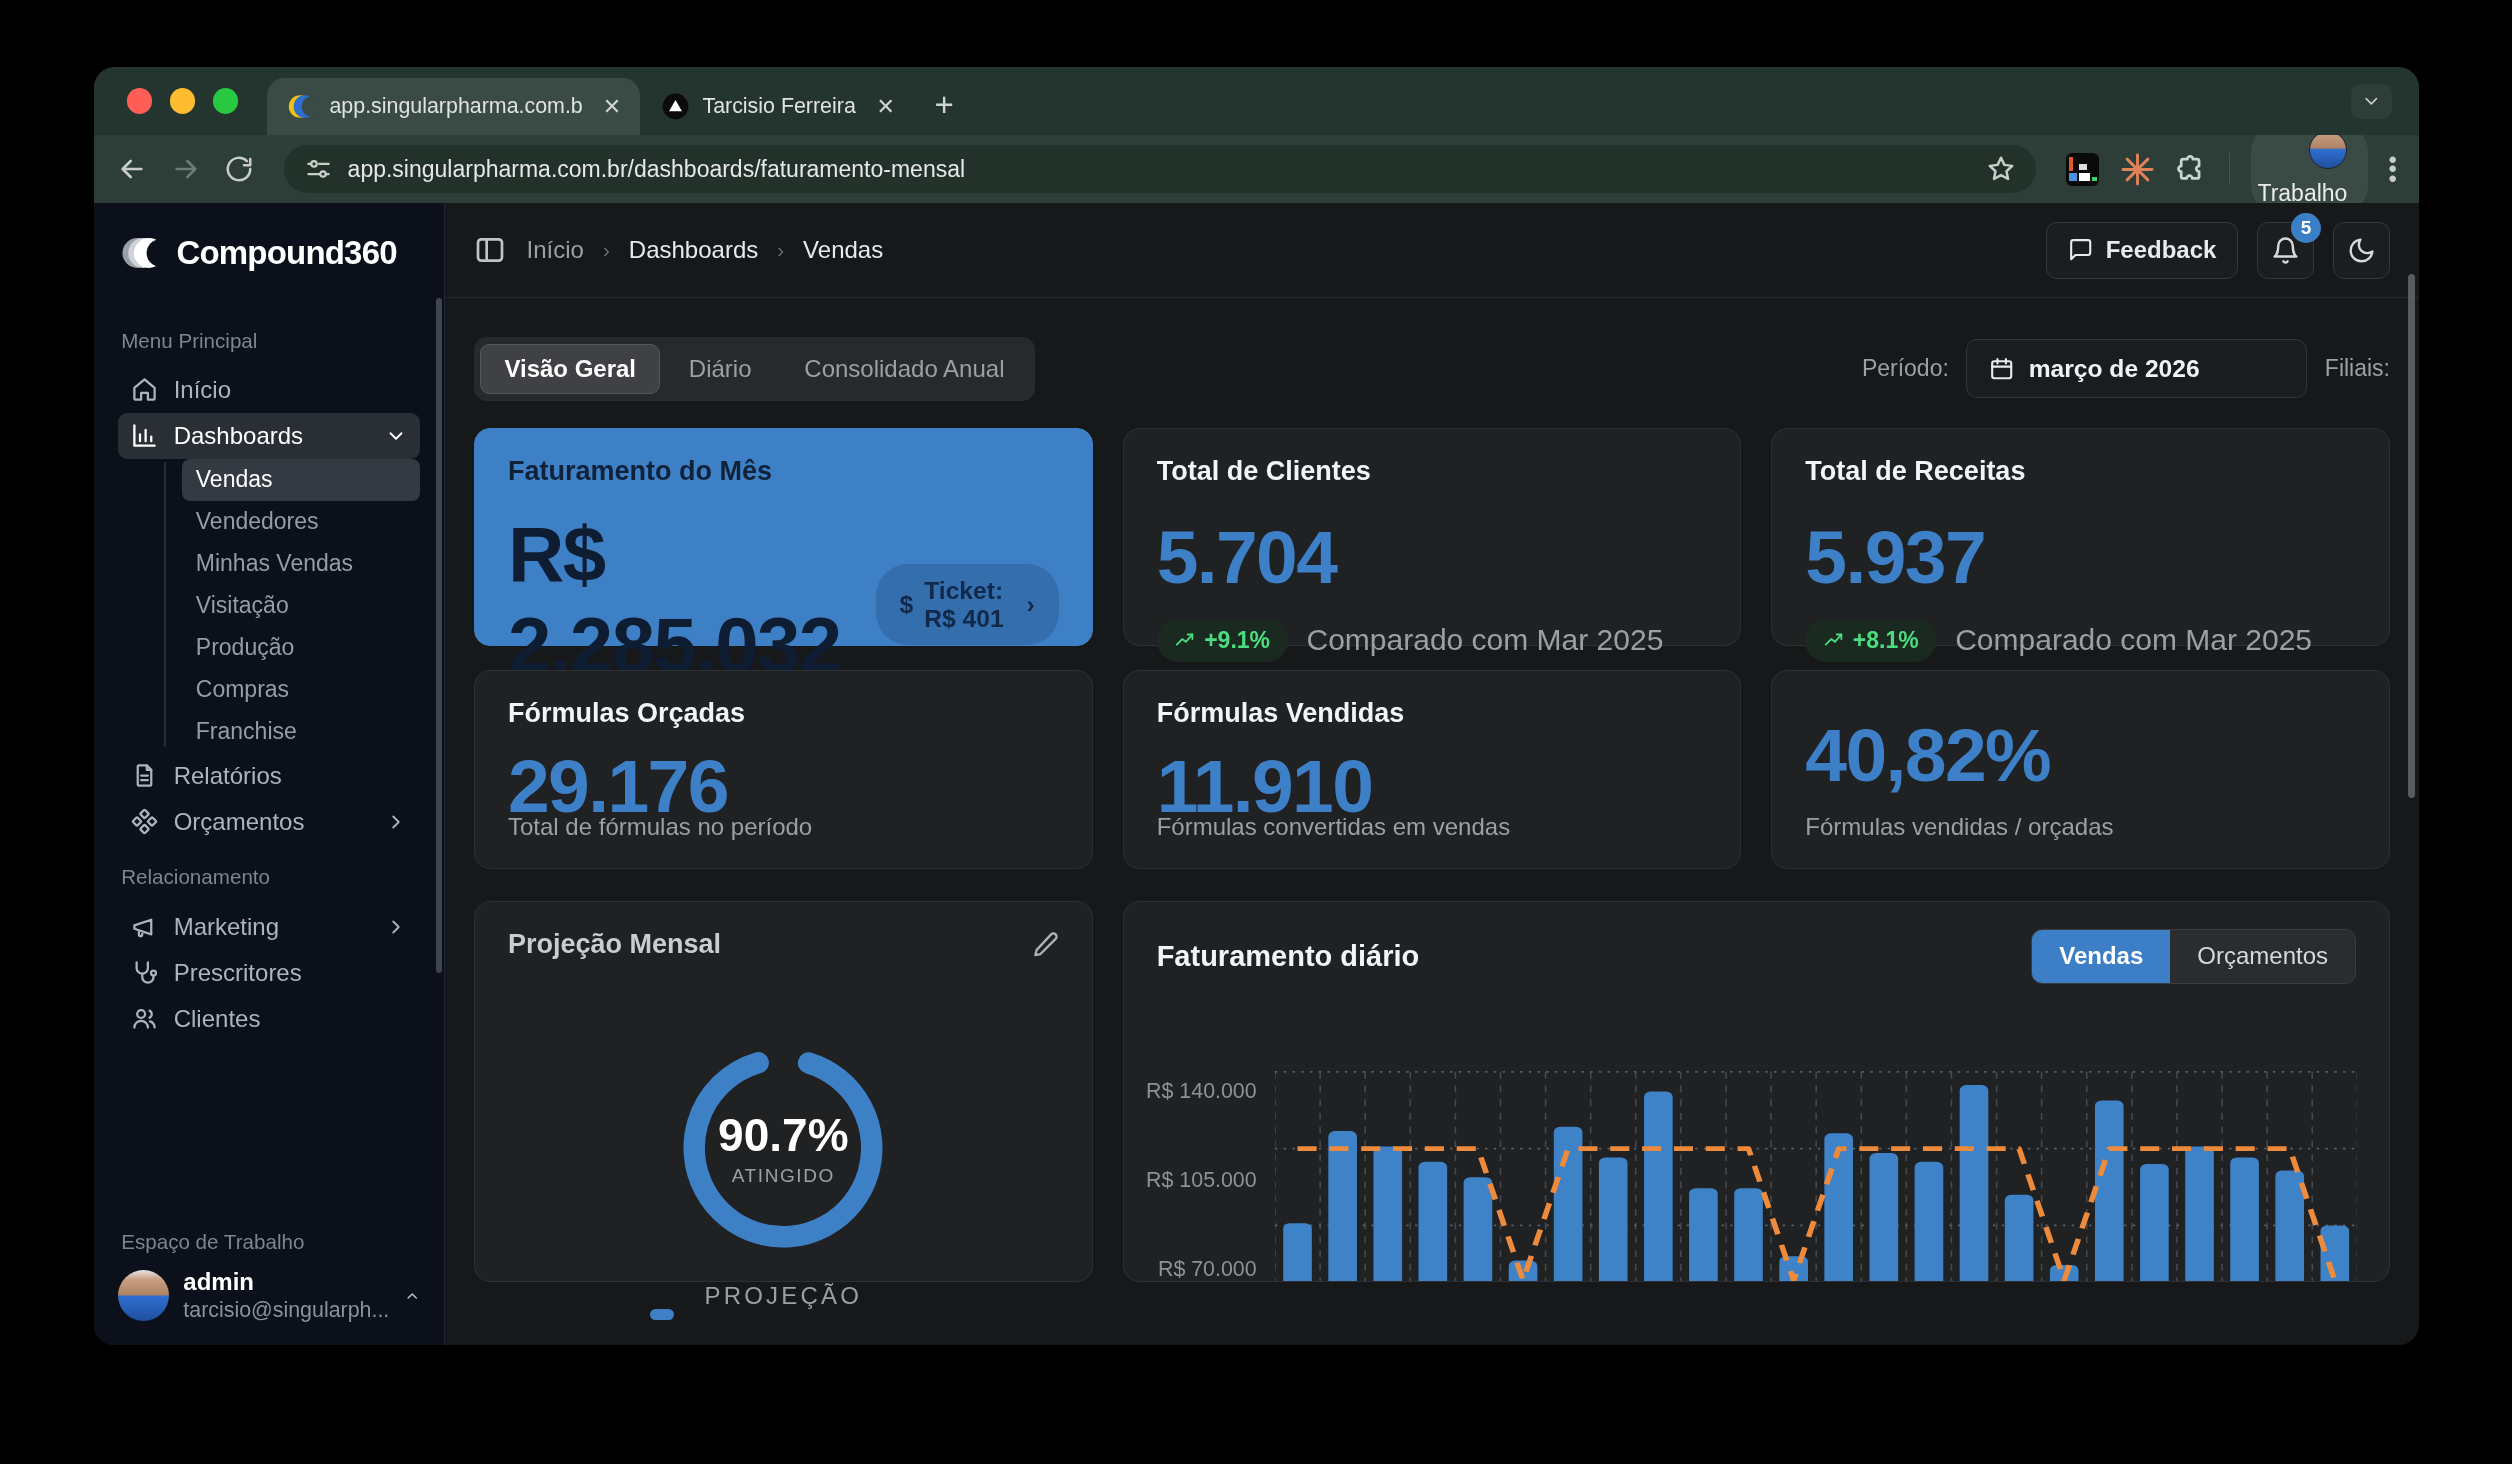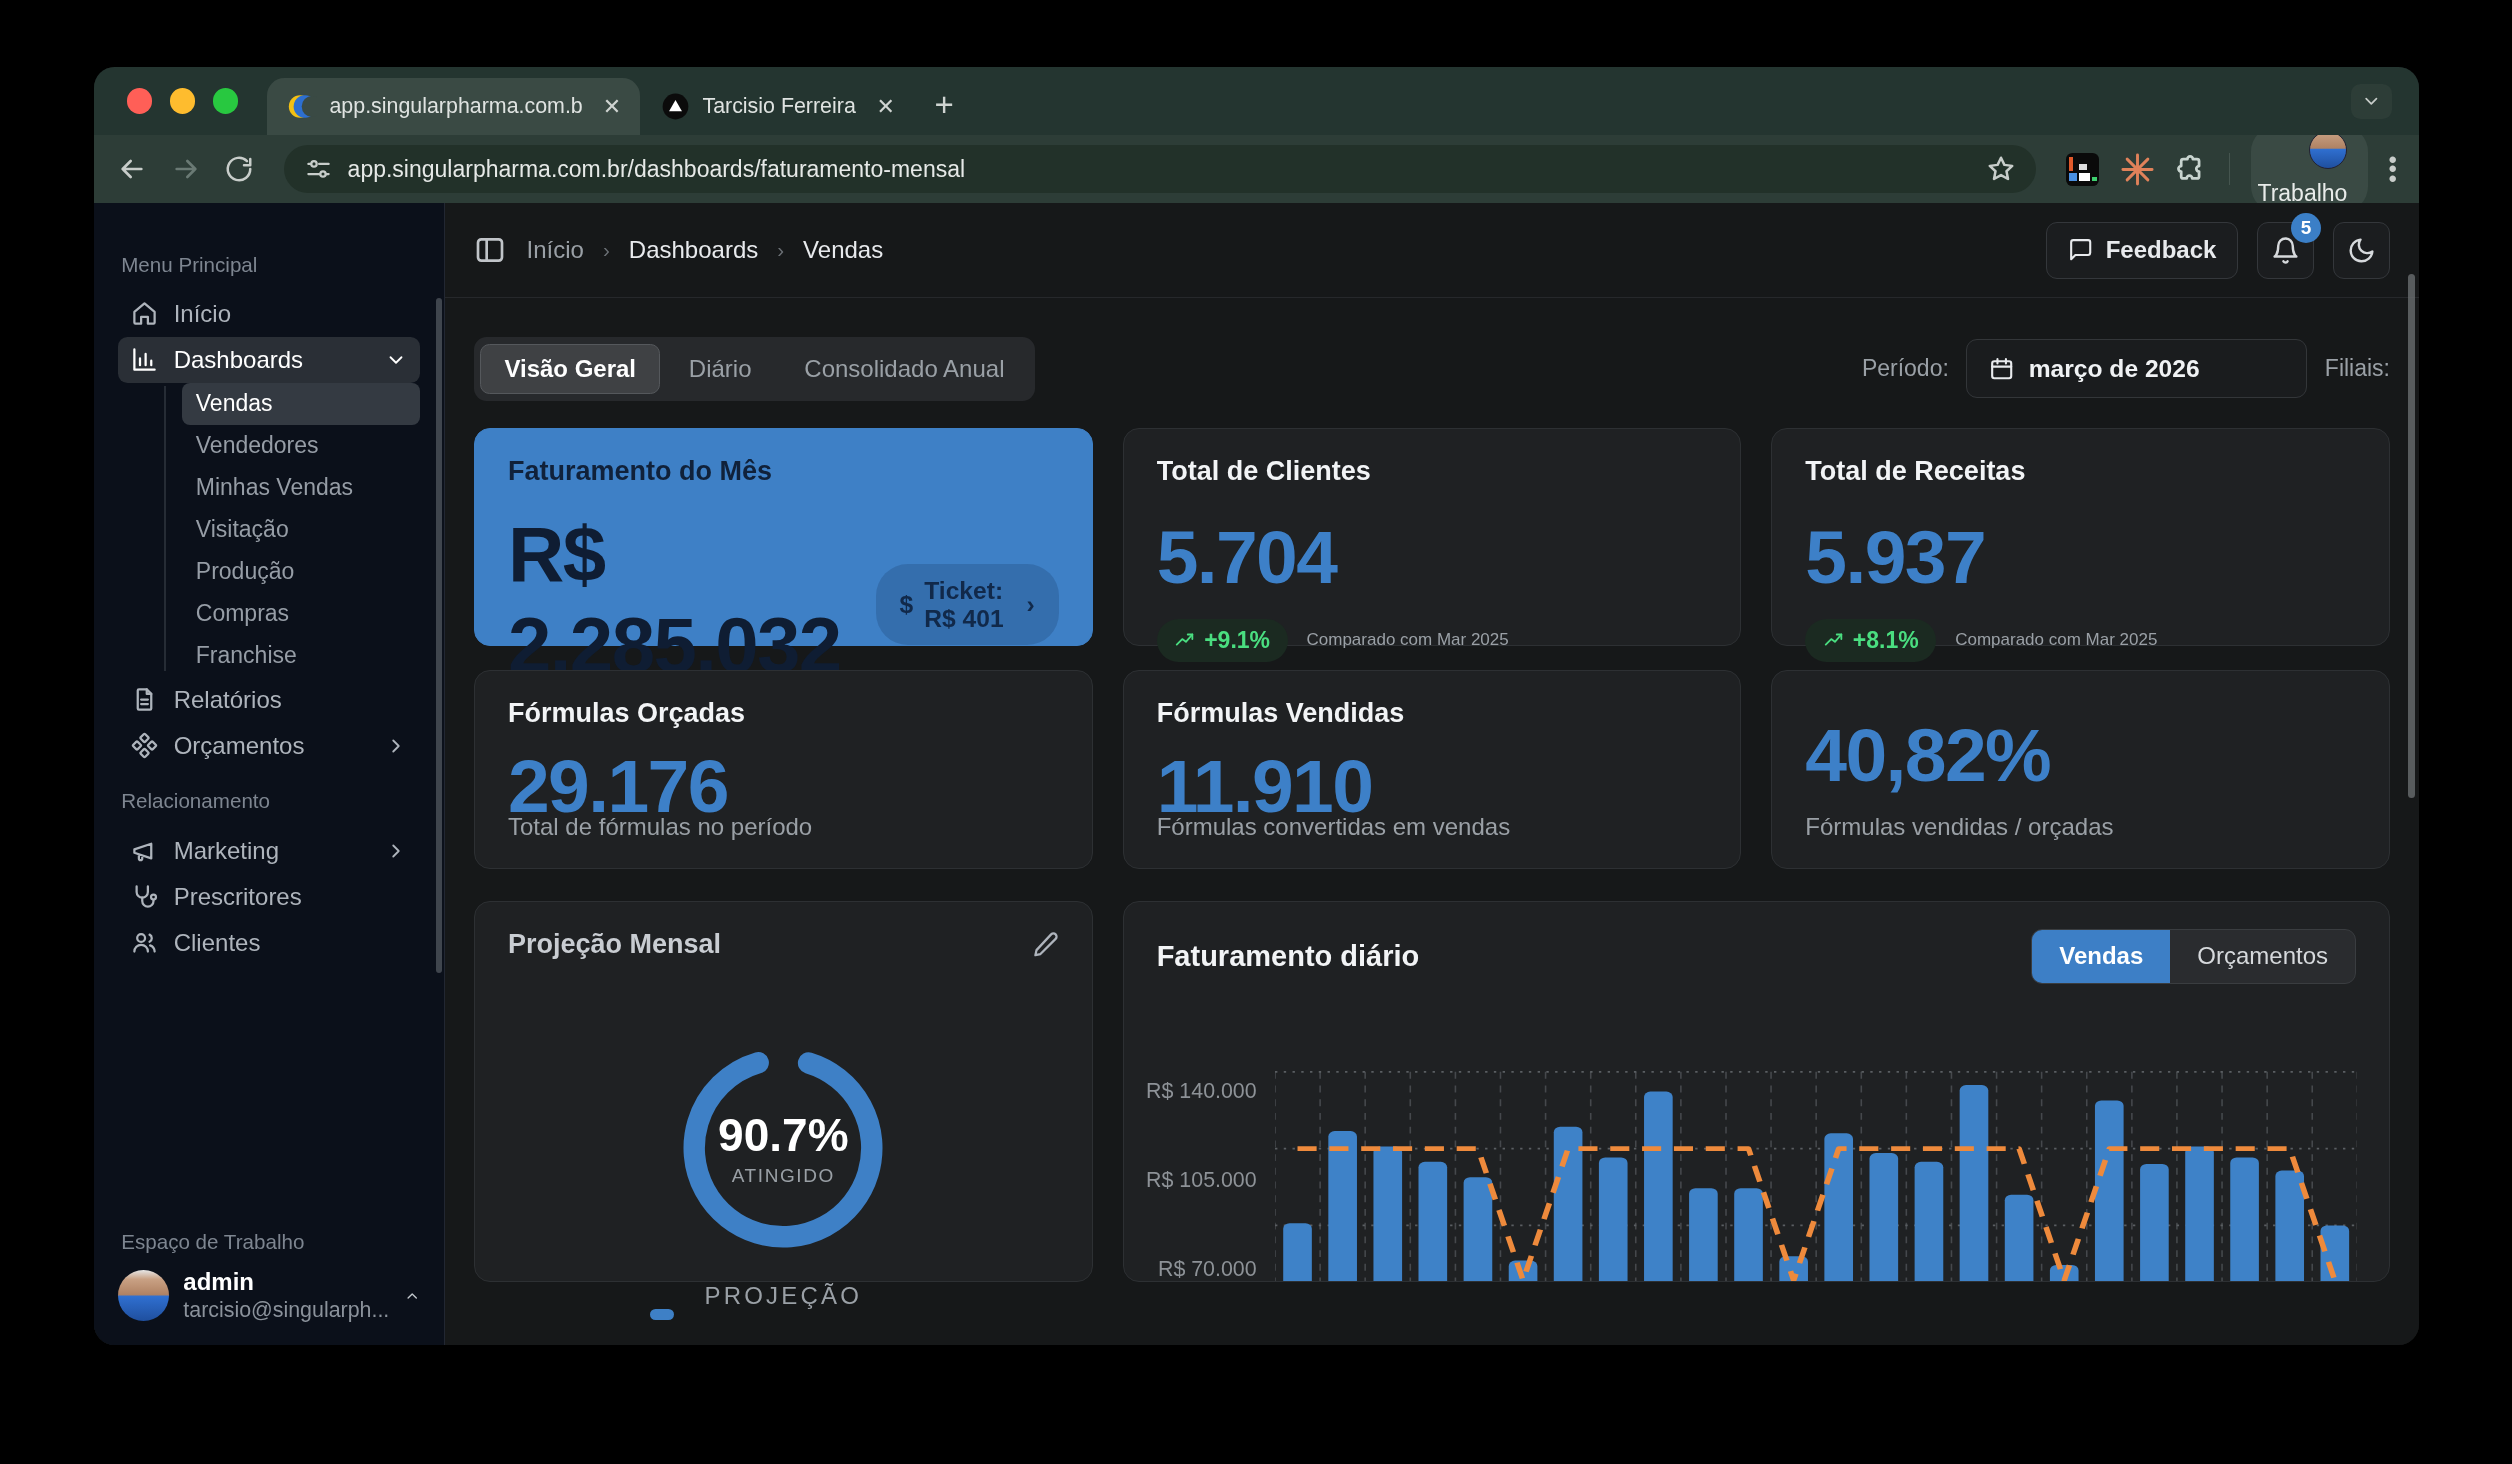--- a/index.html
+++ b/index.html
@@ -91,21 +91,21 @@
   .ctitle { color:#f2f4f6; font-size:27px; font-weight:600; }
   .card.blue .ctitle { color:#10213a; }
   .cvalue { color:#3d80c8; font-size:75px; font-weight:800; letter-spacing:-1.6px; margin-top:27px; }
   .card.blue .cvalue { color:#0f1d33; font-size:78px; }
   .valrow { display:flex; align-items:center; gap:35px; }
   .ticketpill { display:flex; align-items:center; gap:11px; background:rgba(10,30,60,0.18); border-radius:32px; padding:12.7px 24px; color:#11294a; font-size:24.6px; font-weight:600; margin-top:32px; }
   .badgerow { display:flex; align-items:center; gap:19px; margin-top:29px; }
   .trend { display:flex; align-items:center; gap:8px; border-radius:24px; padding:8px 17.5px; font-size:23px; font-weight:700; }
   .trend.green { background:#1b2a21; color:#4ade80; }
   .trend.onblue { background:#31619b; color:#b9f6ce; }
-  .compare { color:#9aa0a6; font-size:17px; }
+  .compare { color:#9aa0a6; font-size:30px; }
   .card.blue .compare { color:#1c3a61; }
   .caption { color:#9aa0a6; font-size:24px; position:absolute; bottom:27px; left:33px; }
 
   .projhead { display:flex; align-items:center; justify-content:space-between; }
   .pencil { color:#aeb4bc; }
   .donutwrap { position:absolute; left:50%; top:135px; transform:translateX(-50%); width:222px; height:222px; }
   .donutcenter { position:absolute; inset:0; display:flex; flex-direction:column; align-items:center; justify-content:center; }
   .dpct { color:#fff; font-size:46px; font-weight:800; }
   .dsub { color:#9aa0a6; font-size:19px; letter-spacing:1.6px; margin-top:3.2px; }
   .projfooter { position:absolute; left:0; right:0; top:380px; text-align:center; color:#9aa0a6; font-size:24px; letter-spacing:3.2px; }
@@ -209,20 +209,29 @@
         <div class="avatar"></div>
         <span>Trabalho</span>
       </div>
       <div class="dots3">•<br>•<br>•</div>
     </div>
   </div>
 
   <div class="app">
 
     <div class="sidebar">
+      <div class="logo">
+        <svg width="46" height="46" viewBox="0 0 40 40">
+          <circle cx="16" cy="20" r="13" fill="#9aa0a6"></circle>
+            <circle cx="21" cy="20" r="13" fill="#cfd3d7"></circle>
+            <circle cx="26" cy="20" r="13" fill="#ffffff"></circle>
+            <circle cx="36" cy="20" r="12" fill="#0b101a"></circle>
+        </svg>
+        <span class="word">Compound360</span>
+      </div>
       <div class="navscroll">
         <div class="sect">Menu Principal</div>
         <div class="navitem">
           <svg class="s" width="27" height="27" viewBox="0 0 24 24">
               <path d="M3 10.5L12 3l9 7.5V20a1 1 0 0 1-1 1h-5v-6h-6v6H4a1 1 0 0 1-1-1z"></path>
             </svg>
           <span class="grow">Início</span>
         </div>
         <div class="navitem active">
           <svg class="s" width="27" height="27" viewBox="0 0 24 24">

